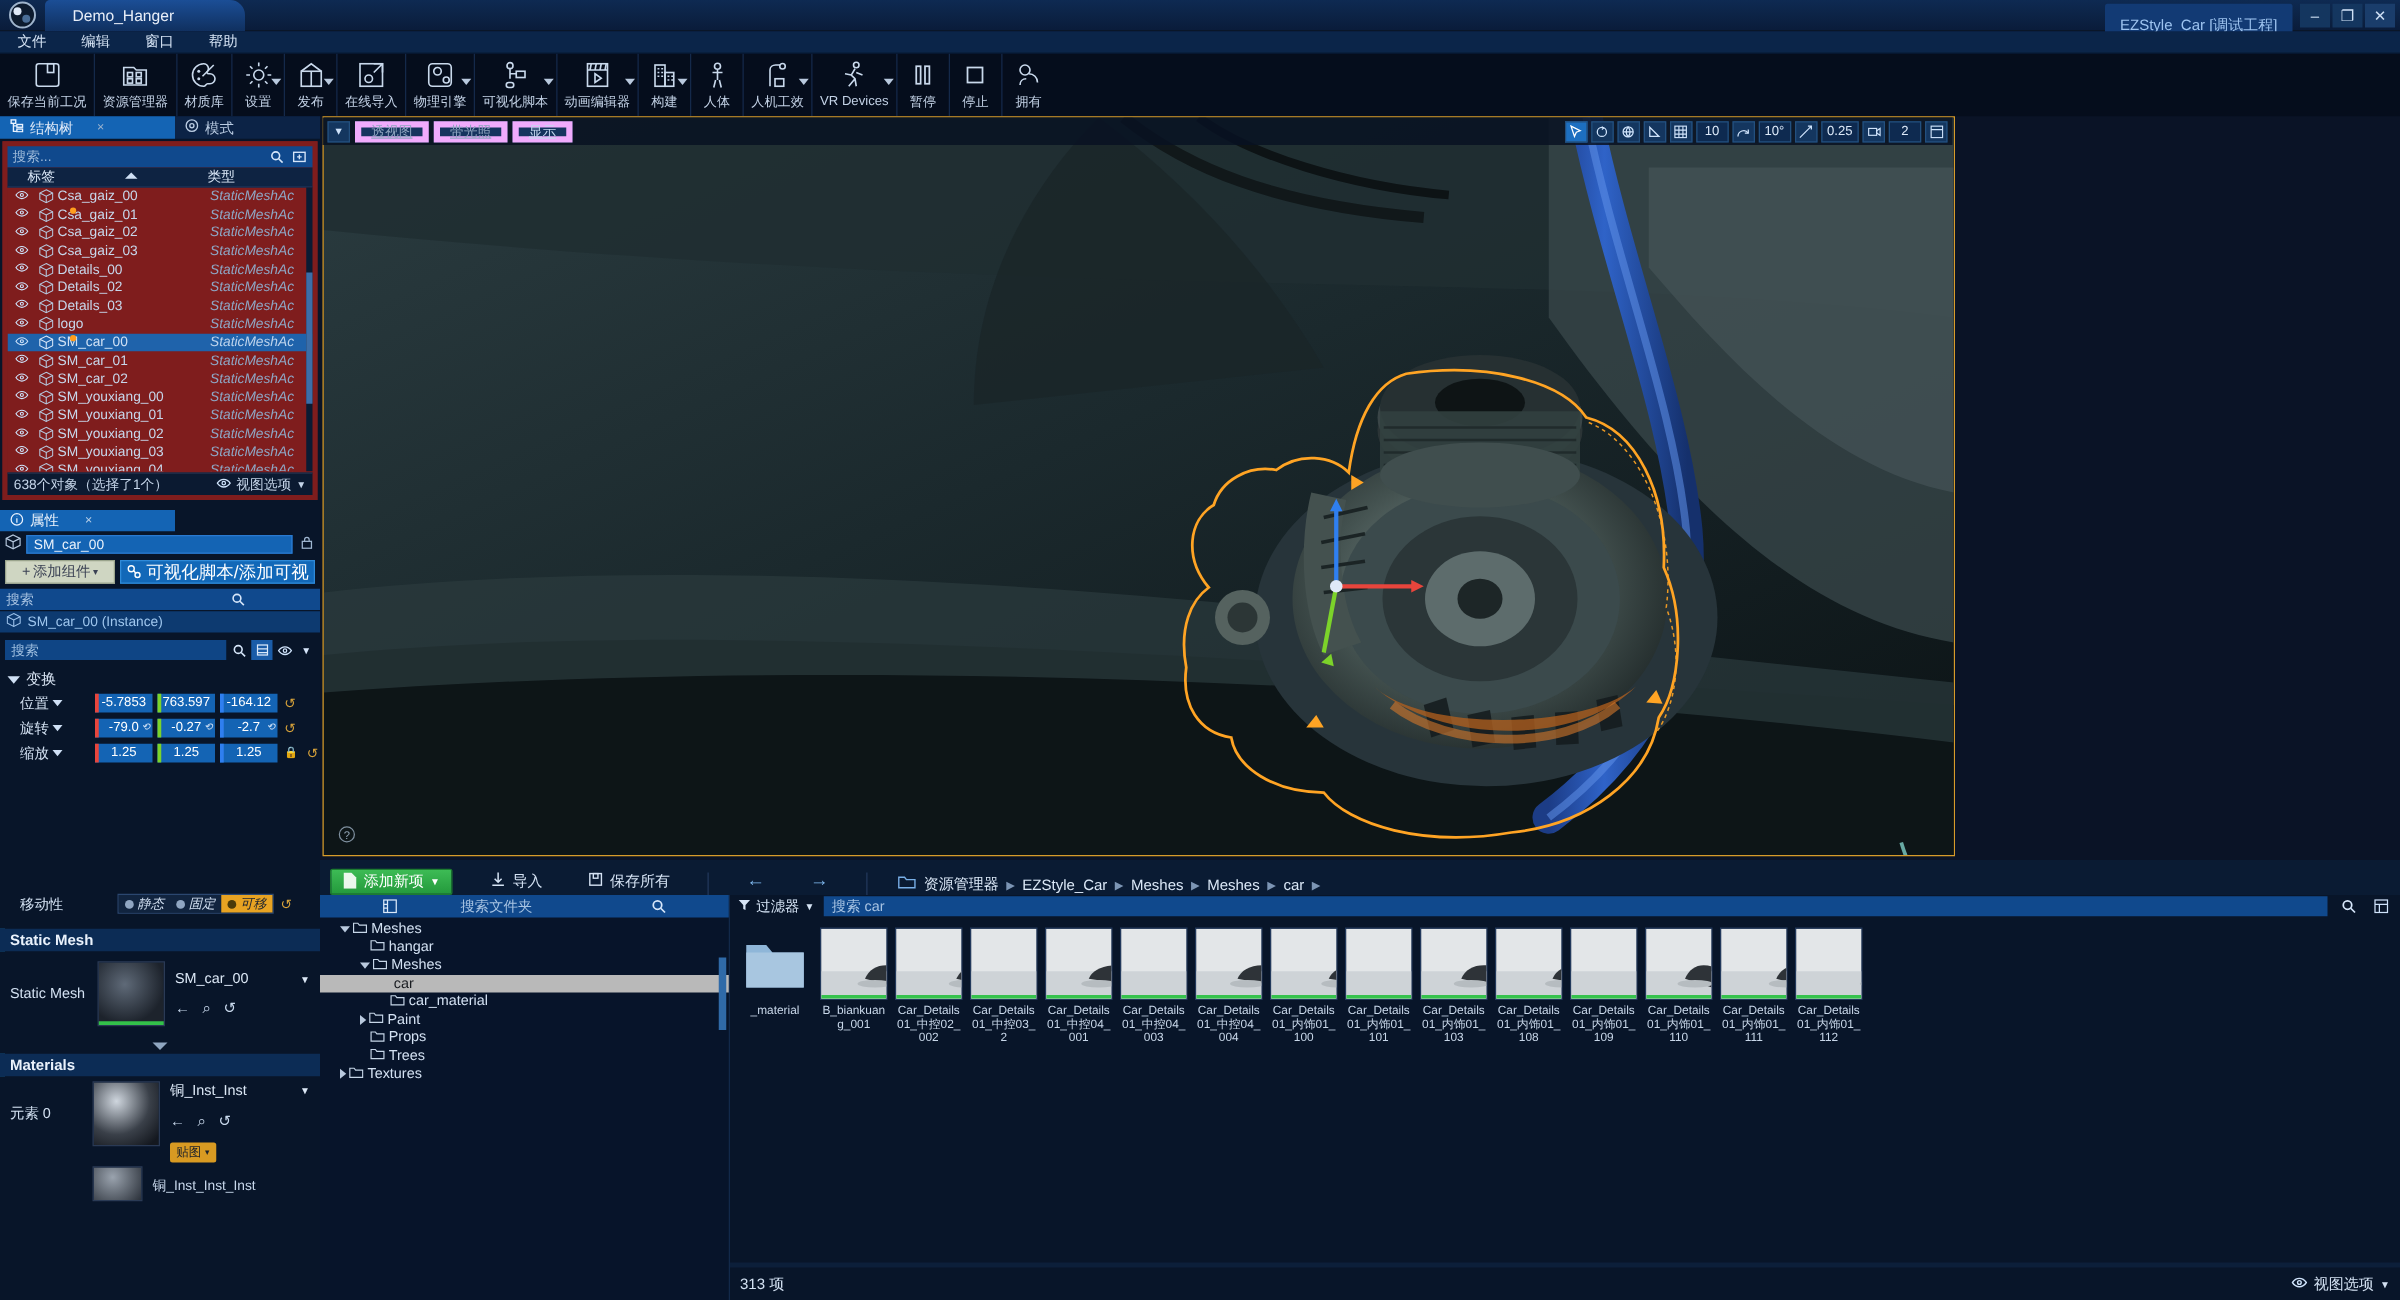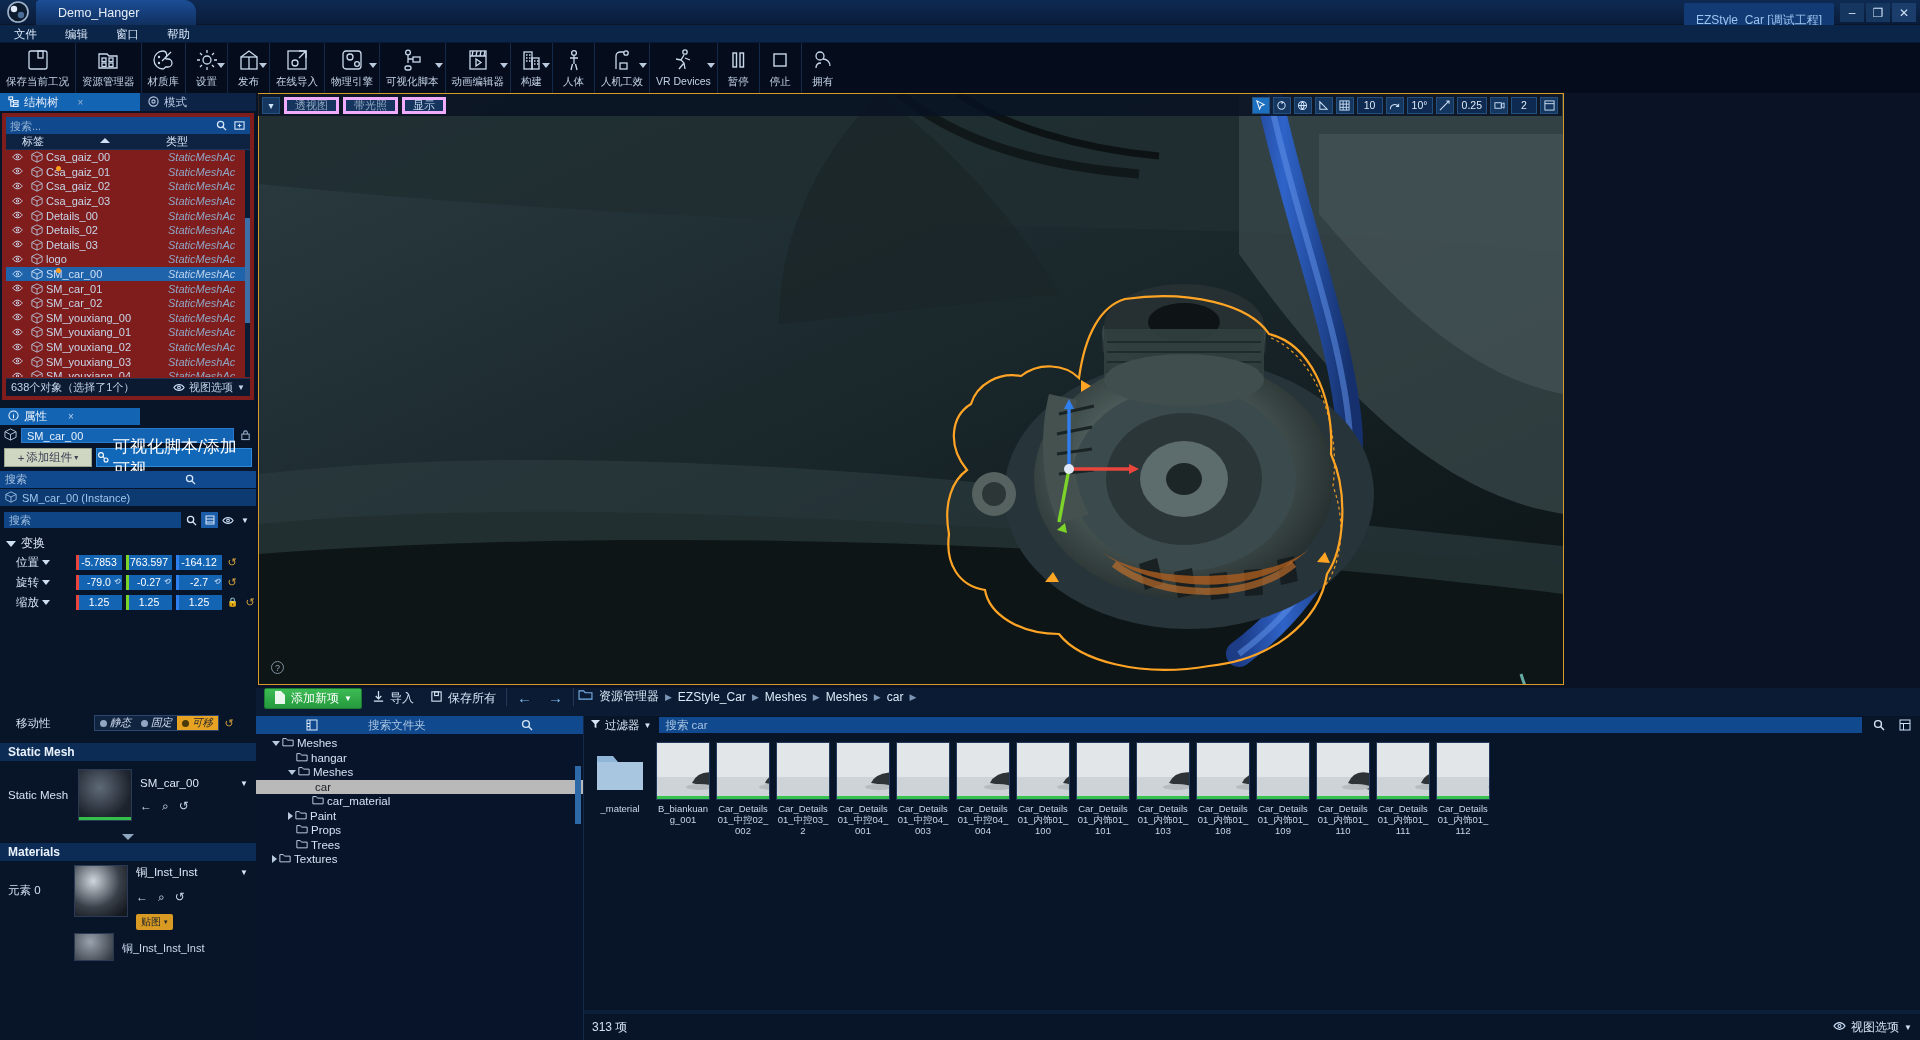--- a/index.html
+++ b/index.html
@@ -137,21 +137,21 @@
                  font-size:11.5px;color:#eef4fc;}
   .prop-tab .t .x{margin-left:16px;font-size:10px;color:#b9d0e8;}
   .namerow { position:absolute; left:0; top:334px; width:256px; height:17px; display:flex; align-items:center; gap:4px; padding:0 4px;}
   .namefield{flex:1;height:15px;background:#1464b4;border:1px solid #2a7ad0;font-size:11px;color:#eaf2fb;
              display:flex;align-items:center;padding:0 5px;}
   .lockico{width:14px;text-align:center;color:#9fb6d1;font-size:11px;}
 
   .btnrow{position:absolute;left:0;top:355px;width:256px;height:20px;display:flex;gap:4px;padding:0 4px;}
   .btn-addcomp{width:88px;height:19px;background:#cfd6c2;color:#3b4254;font-size:11.5px;
                display:flex;align-items:center;justify-content:center;gap:2px;border:1px solid #9aa48c;}
-  .btn-vis{flex:1;height:19px;background:#1268b8;color:#ffffff;font-size:17px;
+  .btn-vis{flex:1;height:19px;background:#1268b8;color:#ffffff;font-size:14px;
            display:flex;align-items:center;justify-content:center;gap:4px;border:1px solid #2f8ad8;}
 
   .search2{position:absolute;left:0;top:378px;width:256px;height:17px;background:#10498d;
            display:flex;align-items:center;padding:0 5px;gap:5px;}
   .search2 span{font-size:11px;color:#a8c3e2;flex:1;}
 
   .instrow{position:absolute;left:0;top:396px;width:256px;height:17px;background:#0d3a70;
            display:flex;align-items:center;gap:5px;padding:0 5px;font-size:11px;color:#9ec6ee;}
 
   .search3{position:absolute;left:0;top:418px;width:256px;height:18px;display:flex;align-items:center;gap:3px;padding:0 4px;}
@@ -207,36 +207,36 @@
   .mat2{position:absolute;left:0;top:840px;width:256px;height:30px;display:flex;gap:8px;padding:0 8px;}
   .mat2-thumb{width:40px;height:28px;border:1px solid #2a3a55;background:radial-gradient(circle at 40% 30%,#9aa3ae,#2a3039);}
 
   
   .viewport{position:absolute;left:258px;top:93px;width:1306px;height:592px;
             border:1px solid #d79b2a; overflow:hidden; background:#101a1c;}
   .vp-toolbar{position:absolute;left:258px;top:94px;width:1304px;height:22px;
               display:flex;align-items:center;gap:4px;padding:0 4px;
               background:rgba(8,18,34,.85); z-index:5;}
   .vtab{height:17px;padding:0 8px;display:flex;align-items:center;font-size:11px;
-        background:#15345e;color:#c3d6ee;border:3px solid #f0abfc;}
+        background:#15345e;color:#c3d6ee;border:5px solid #f0abfc;text-decoration:underline;}
   .vtab.dim{color:#8fa5bf;}
   .vp-right{position:absolute;right:4px;top:0;height:22px;display:flex;align-items:center;gap:3px;}
   .vicon{width:18px;height:17px;display:flex;align-items:center;justify-content:center;
          background:#14365f;border:1px solid #23507f;color:#cfe3fb;font-size:10px;}
   .vicon.act{background:#1d6fc0;}
   .vnum{height:17px;min-width:26px;padding:0 4px;display:flex;align-items:center;justify-content:center;
         background:#0e2a50;border:1px solid #23507f;color:#dce9f8;font-size:10.5px;}
 
   .vp-canvas{position:absolute;inset:0;}
   .hint-q{position:absolute;left:12px;bottom:10px;width:13px;height:13px;border:1px solid #7e8f9e;
           border-radius:50%;color:#93a6b6;font-size:9px;display:flex;align-items:center;justify-content:center;}
 
   
   .browser{position:absolute;left:256px;top:688px;width:1664px;height:352px;background:#081529;}
-  .br-toolbar{height:28px;display:flex;align-items:flex-start;gap:4px;padding:0 8px;background:#0a1b33;}
+  .br-toolbar{height:28px;display:flex;align-items:flex-end;gap:24px;padding:0 8px;background:#0a1b33;}
   .btn-green{height:21px;background:linear-gradient(180deg,#3dbb55,#249a3c);color:#fff;font-size:12px;
              display:flex;align-items:center;gap:5px;padding:0 9px;border:1px solid #1c7c30;border-radius:2px;}
   .br-btn{display:flex;align-items:center;gap:5px;font-size:12px;color:#d5e3f4;padding:0 6px;height:21px;font-family:Liberation Serif, serif;}
   .br-sep{width:1px;height:18px;background:#22395c;}
   .crumb{display:flex;align-items:center;gap:6px;font-size:12px;color:#dbe8f7;}
   .crumb .sep{color:#7c95b4;font-size:9px;}
 
   .br-body{position:absolute;left:0;top:28px;right:0;bottom:0;display:flex;}
   .br-left{width:328px;background:#07142a;border-right:1px solid #12294a;position:relative;}
   .folder-search{height:18px;background:#10498d;display:flex;align-items:center;gap:5px;padding:0 5px;}

